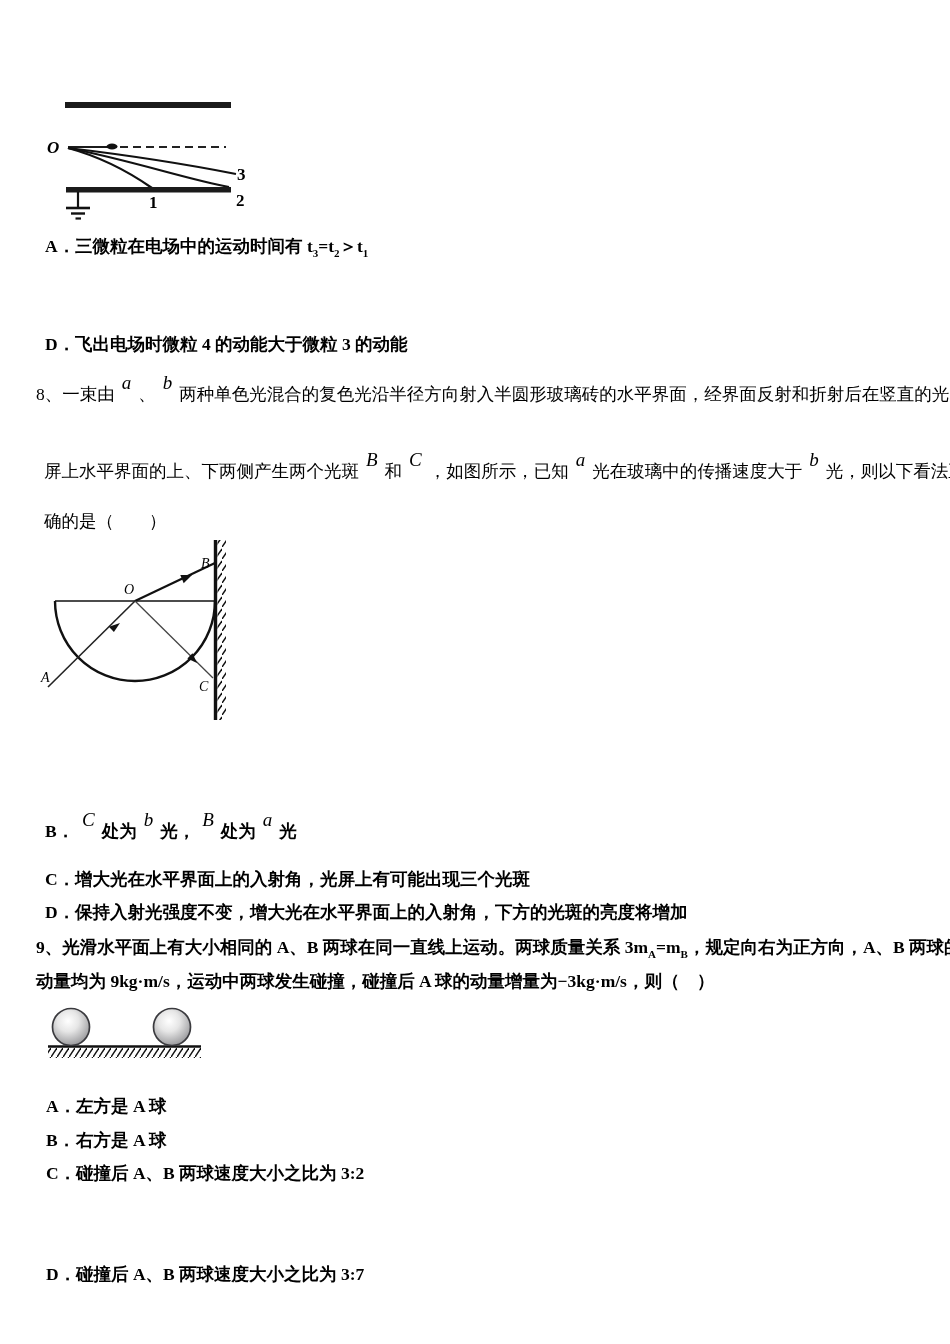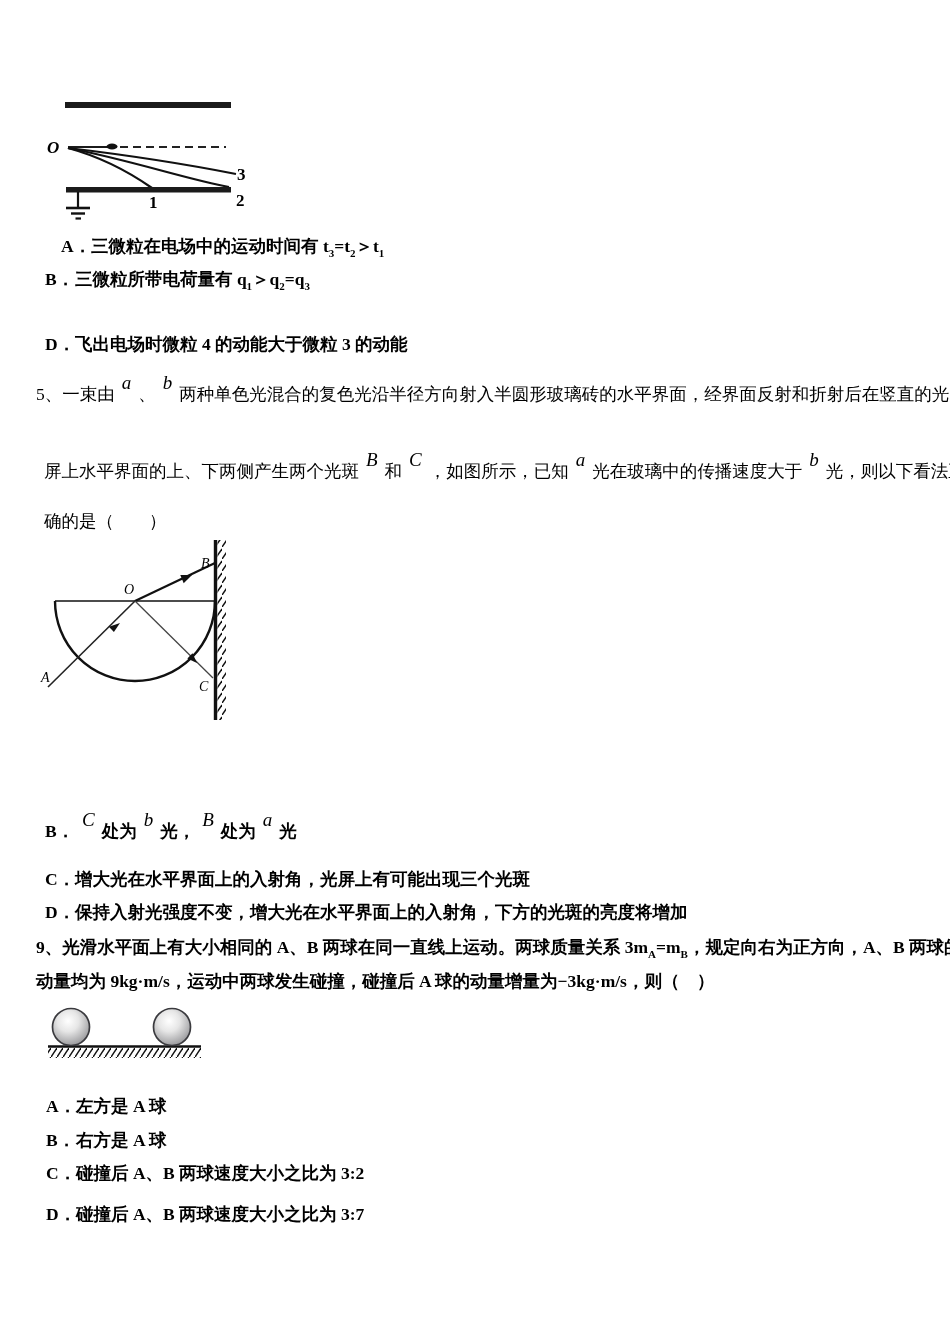--- a/index.html
+++ b/index.html
@@ -45,31 +45,28 @@
       <line x1="38" y1="102" x2="38" y2="117" stroke="#111" stroke-width="2.2"></line>
       <line x1="26" y1="118" x2="50" y2="118" stroke="#111" stroke-width="2.6"></line>
       <line x1="31" y1="123.5" x2="45" y2="123.5" stroke="#111" stroke-width="2.4"></line>
       <line x1="35.5" y1="128.5" x2="41" y2="128.5" stroke="#111" stroke-width="2.2"></line>
     </g>
     <text x="109" y="118" class="diag-num">1</text>
     <text x="196" y="116" class="diag-num">2</text>
     <text x="197" y="90" class="diag-num">3</text>
   </svg>
 
-  <div class="opt" style="left:45px; top:236px;margin-left:16px;">
+  <div class="opt" style="left:45px; top:236px;">
     <span class="lbl">A．</span><span><span class="t">三微粒在电场中的运动时间有 t</span><sub>3</sub><span class="t">=t</span><sub>2</sub><span class="t">＞t</span><sub>1</sub></span>
-  </div>
-  <div class="opt" style="left:45px; top:269px;">
-    <span class="lbl">B．</span><span><span class="t">三微粒所带电荷量有 q</span><sub>1</sub><span class="t">＞q</span><sub>2</sub><span class="t">=q</span><sub>3</sub></span>
   </div>
   <div class="opt" style="left:45px; top:334px;">
     <span class="lbl">D．</span><span><span class="t">飞出电场时微粒 4 的动能大于微粒 3 的动能</span></span>
   </div>
 
-  <div class="stemline" style="left:36px; top:383px;"><span class="t">5、一束由</span><span class="ri">a</span><span class="t">、</span><span class="ri">b</span><span class="t">两种单色光混合的复色光沿半径方向射入半圆形玻璃砖的水平界面，经界面反射和折射后在竖直的光</span></div>
+  <div class="stemline" style="left:36px; top:383px;"><span class="t">8、一束由</span><span class="ri">a</span><span class="t">、</span><span class="ri">b</span><span class="t">两种单色光混合的复色光沿半径方向射入半圆形玻璃砖的水平界面，经界面反射和折射后在竖直的光</span></div>
   <div class="stemline" style="left:44px; top:460px;"><span class="t">屏上水平界面的上、下两侧产生两个光斑</span><span class="ri">B</span><span class="t">和</span><span class="ri">C</span><span class="t">，如图所示，已知</span><span class="ri">a</span><span class="t">光在玻璃中的传播速度大于</span><span class="ri">b</span><span class="t">光，则以下看法正</span></div>
   <div class="stemline" style="left:44px; top:510px;"><span class="t">确的是（　　）</span></div>
 
   <svg class="abs" style="left:40px; top:535px;" width="200" height="200" viewBox="0 0 200 200">
     <defs>
       <pattern id="screenHatch" width="7" height="12" patternUnits="userSpaceOnUse">
         <line x1="0" y1="12" x2="7" y2="2" stroke="#111" stroke-width="1.5"></line>
       </pattern>
     </defs>
     <rect x="177.5" y="5" width="8.5" height="180" fill="url(#screenHatch)"></rect>
@@ -121,17 +118,17 @@
 
   <div class="opt" style="left:46px; top:1096px;">
     <span class="lbl">A．</span><span><span class="t">左方是 A 球</span></span>
   </div>
   <div class="opt" style="left:46px; top:1130px;">
     <span class="lbl">B．</span><span><span class="t">右方是 A 球</span></span>
   </div>
   <div class="opt" style="left:46px; top:1163px;">
     <span class="lbl">C．</span><span><span class="t">碰撞后 A、B 两球速度大小之比为 3:2</span></span>
   </div>
-  <div class="opt" style="left:46px; top:1204px;text-align:center;">
+  <div class="opt" style="left:46px; top:1264px;text-align:center;">
     <span class="lbl">D．</span><span><span class="t">碰撞后 A、B 两球速度大小之比为 3:7</span></span>
   </div>
 
 </div>
 
 </body></html>

